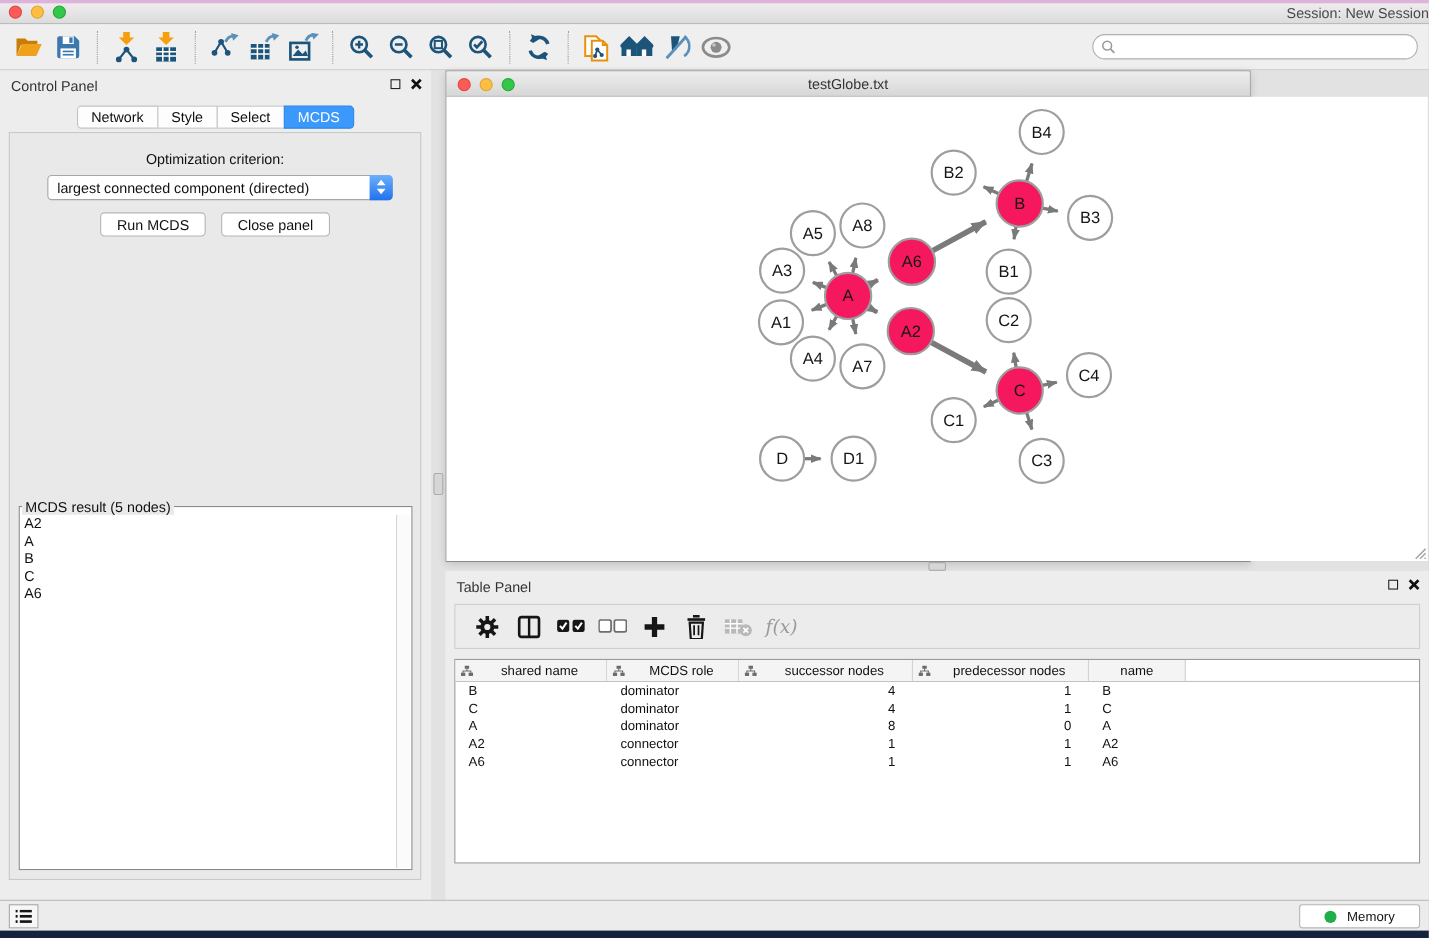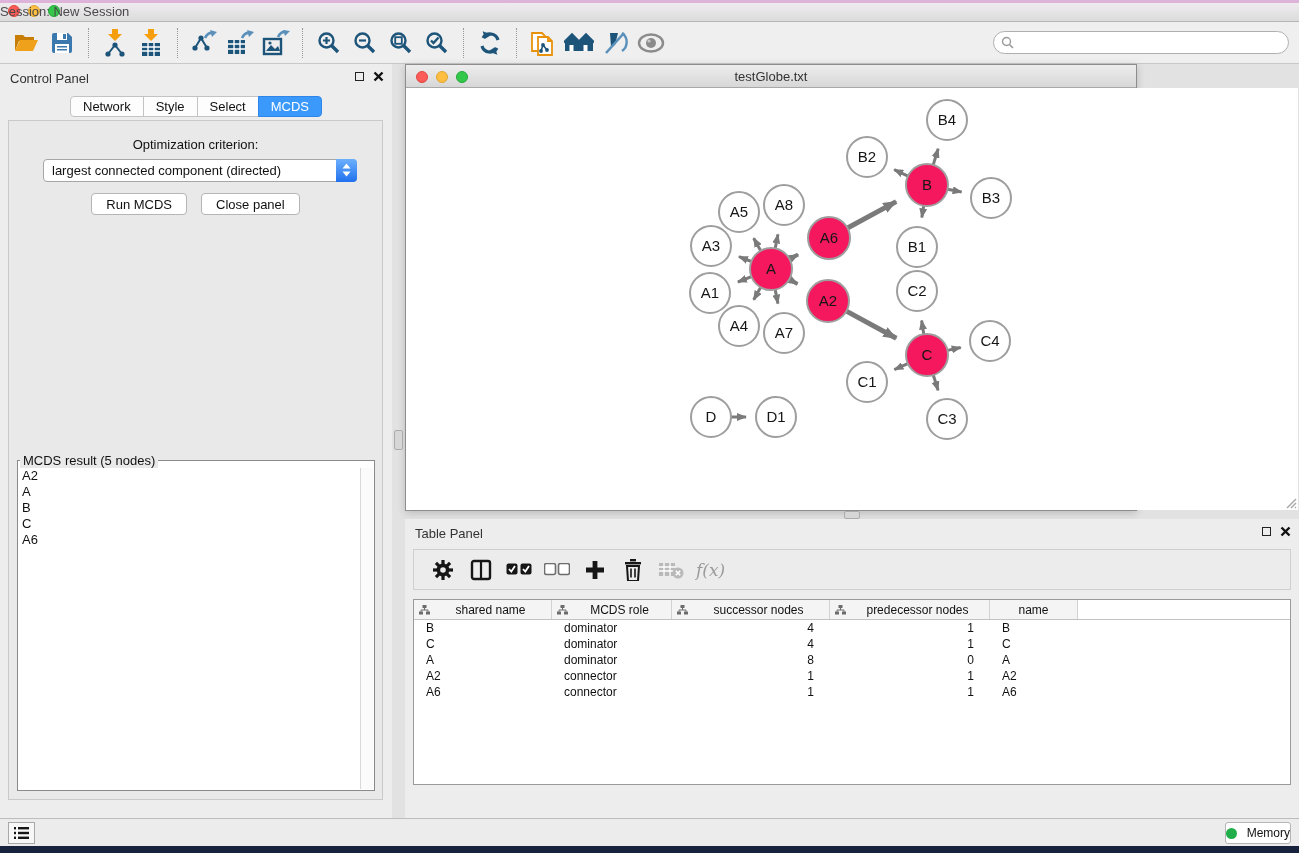--- a/index.html
+++ b/index.html
@@ -9,21 +9,21 @@
        overflow:hidden;}
   
   .titlebar{position:absolute;left:0;top:0;width:1299px;height:22px;
     background:linear-gradient(#f2eef2,#dcdcdc);border-bottom:1px solid #b6b6b6;}
   .titlebar .pinkline{position:absolute;left:0;top:0;width:100%;height:3px;background:#ddb3da;}
   .lights{position:absolute;left:8px;top:5px;display:flex;gap:8px;}
   .light{width:12px;height:12px;border-radius:50%;}
   .light.red{background:#fc5b57;border:1px solid #e2453f;}
   .light.yellow{background:#fdbe41;border:1px solid #e0a633;}
   .light.green{background:#34c84a;border:1px solid #24a83a;}
-  .titlebar .wtitle{position:absolute;left:0;top:4px;width:100%;text-align:left;color:#4a4a4a;font-size:13px;}
+  .titlebar .wtitle{position:absolute;left:0;top:4px;width:100%;text-align:right;color:#4a4a4a;font-size:13px;}
   
   .toolbar{position:absolute;left:0;top:22px;width:1299px;height:42px;background:#efefef;
     border-bottom:1px solid #c8c8c8;display:flex;align-items:center;padding-left:8px;}
   .tbtn{width:36px;height:34px;display:flex;align-items:center;justify-content:center;cursor:default;}
   .tsep{width:1px;height:30px;margin:0 8px;border-left:1px dotted #9a9a9a;}
   .searchbox{position:absolute;right:10px;top:9px;width:296px;height:23px;background:#fff;
     border:1px solid #b0b0b0;border-radius:12px;display:flex;align-items:center;padding-left:7px;}
   .searchbox input{border:none;outline:none;flex:1;font-size:12px;background:transparent;margin-left:4px;}
   
   .workspace{position:absolute;left:0;top:64px;width:1299px;height:754px;background:#e2e2e2;}
@@ -88,21 +88,21 @@
   .tbl-row{display:flex;height:16px;align-items:center;font-size:12px;color:#111;}
   .td-cell{overflow:hidden;white-space:nowrap;}
   .tp-tabs{left:50%;transform:translateX(-50%);top:270px;}
   .seg-tab.small{font-size:13px;height:22px;}
   
   .statusbar{position:absolute;left:0;top:818px;width:1299px;height:28px;background:#ececec;
     border-top:1px solid #bdbdbd;}
   .list-btn{position:absolute;left:8px;top:3px;width:27px;height:22px;background:#f7f7f7;
     border:1px solid #a8a8a8;display:flex;align-items:center;justify-content:center;}
   .memory-btn{position:absolute;right:8px;top:3px;height:22px;background:#fff;border:1px solid #b5b5b5;
-    border-radius:3px;display:flex;align-items:center;gap:10px;padding:0 0;font-size:12px;color:#111;}
+    border-radius:3px;display:flex;align-items:center;gap:10px;padding:0 22px;font-size:12px;color:#111;}
   .memdot{width:11px;height:11px;border-radius:50%;background:#1fae4a;}
   .desktop-strip{position:absolute;left:0;top:846px;width:1299px;height:7px;background:#17233c;}
 </style>
 </head>
 <body>
 
 <div class="app">
 
   <div class="titlebar">
     <div class="pinkline"></div>

